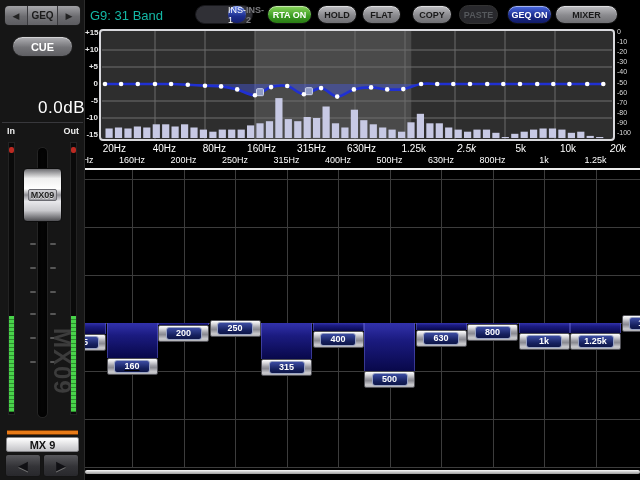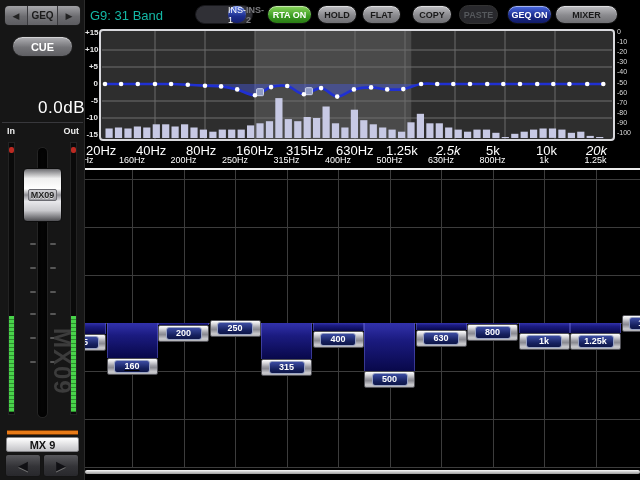--- a/index.html
+++ b/index.html
@@ -62,21 +62,21 @@
   #hold-btn{left:232px;width:40px;}
   #flat-btn{left:277px;width:39px;}
   #copy-btn{left:327px;width:40px;}
   #paste-btn{left:374px;width:39px;background:#28282c;color:#55585c;border-color:#333;box-shadow:none;}
   #geqon-btn{left:422px;width:45px;background:linear-gradient(180deg,#4a6ae4,#1a2a8a 60%,#111b68);color:#fff;}
   #mixer-btn{left:470px;width:63px;}
   
   #eq-chart{position:absolute;left:14px;top:29px;}
   .ax-left{position:absolute;left:0;width:13px;text-align:right;color:#e8e8e8;font-size:8px;font-weight:bold;}
   .ax-right{position:absolute;left:532px;width:22px;text-align:left;color:#ddd;font-size:7px;}
-  .fx1{position:absolute;top:143px;width:40px;margin-left:-20px;text-align:left;color:#fff;font-size:13px;}
+  .fx1{position:absolute;top:143px;width:40px;margin-left:-20px;text-align:right;color:#fff;font-size:10px;}
   .fx2{position:absolute;top:155px;width:44px;margin-left:-22px;text-align:center;color:#fff;font-size:9px;}
   #row-sep{position:absolute;left:0;top:168px;width:555px;height:2px;background:#ededed;}
   
   #band-area{position:absolute;left:0;top:170px;width:555px;height:310px;background:#000;overflow:hidden;}
   .gv{position:absolute;top:0;width:1px;height:297px;background:#3c3c3c;}
   .gh{position:absolute;left:0;width:555px;height:1px;background:#3c3c3c;}
   #bw{position:absolute;left:267px;top:8px;color:#4b4b4b;font-size:30px;white-space:nowrap;z-index:0;}
   #bw span{margin-right:9px;}
   .band-fill{position:absolute;width:51px;z-index:2;
              background:linear-gradient(180deg,#3232ac 0%,#1b1b80 35%,#08084a 100%);

